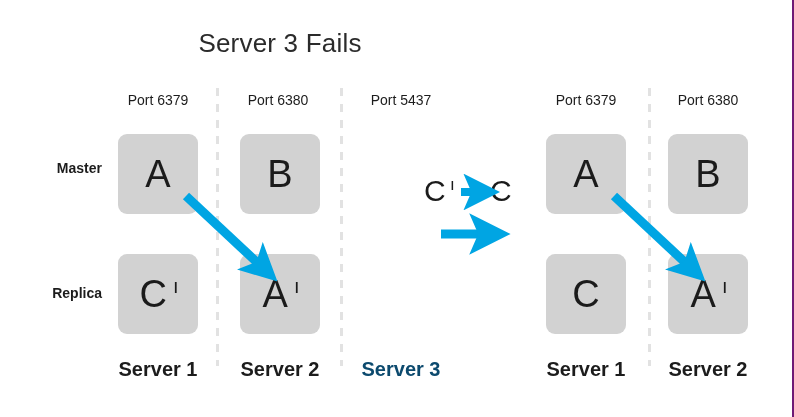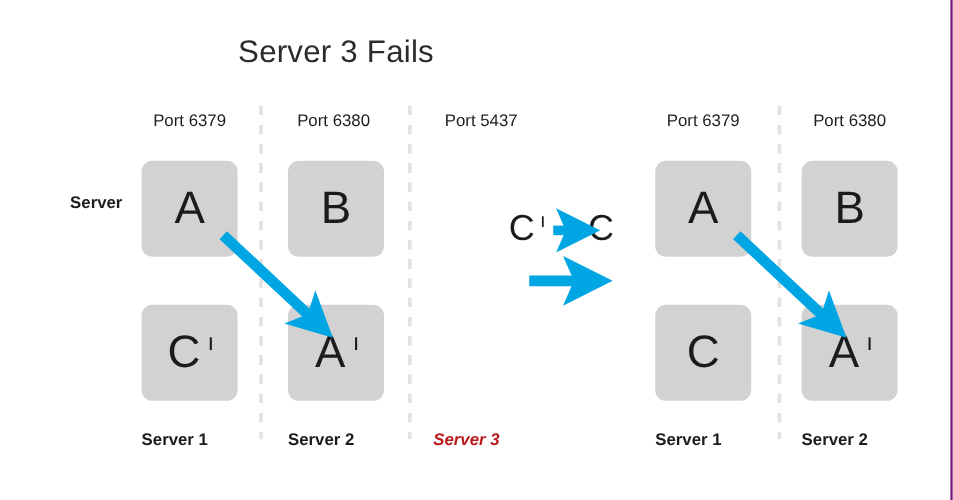--- a/index.html
+++ b/index.html
@@ -46,28 +46,28 @@
   .port-label {
     position: absolute;
     font-size: 14px;
     font-weight: normal;
     color: #1c1c1c;
     text-align: center;
     white-space: nowrap;
   }
   .server-label {
     position: absolute;
-    font-size: 14px;
+    font-size: 20px;
     font-weight: bold;
     color: #1c1c1c;
+    text-align: center;
     white-space: nowrap;
   }
   .server-label.dim {
-    color: #b91c1c;
-    font-style: italic;
+    color: #0c4a6e;
   }
   .row-label {
     position: absolute;
     font-size: 14px;
     font-weight: bold;
     color: #1c1c1c;
     text-align: right;
     white-space: nowrap;
   }
   .node-box {
@@ -124,21 +124,22 @@
 <body>
 
 <div id="canvas">
 
   <div class="title">Server 3 Fails</div>
 
   <div class="dash-line" style="left:216px; top:88px; height:278px;"></div>
   <div class="dash-line" style="left:340px; top:88px; height:278px;"></div>
   <div class="dash-line" style="left:648px; top:88px; height:278px;"></div>
 
-  <div class="row-label" style="left:14px; top:160px; width:88px;">Server</div>
+  <div class="row-label" style="left:14px; top:160px; width:88px;">Master</div>
+  <div class="row-label" style="left:14px; top:285px; width:88px;">Replica</div>
 
   <div class="port-label" style="left:118px; top:92px; width:80px;">Port 6379</div>
   <div class="port-label" style="left:238px; top:92px; width:80px;">Port 6380</div>
   <div class="port-label" style="left:361px; top:92px; width:80px;">Port 5437</div>
 
   <div class="node-box" style="left:118px; top:134px;">
     <span class="node-text"><span>A</span><span class="prime"></span></span>
   </div>
   <div class="node-box" style="left:240px; top:134px;">
     <span class="node-text"><span>B</span><span class="prime"></span></span>

